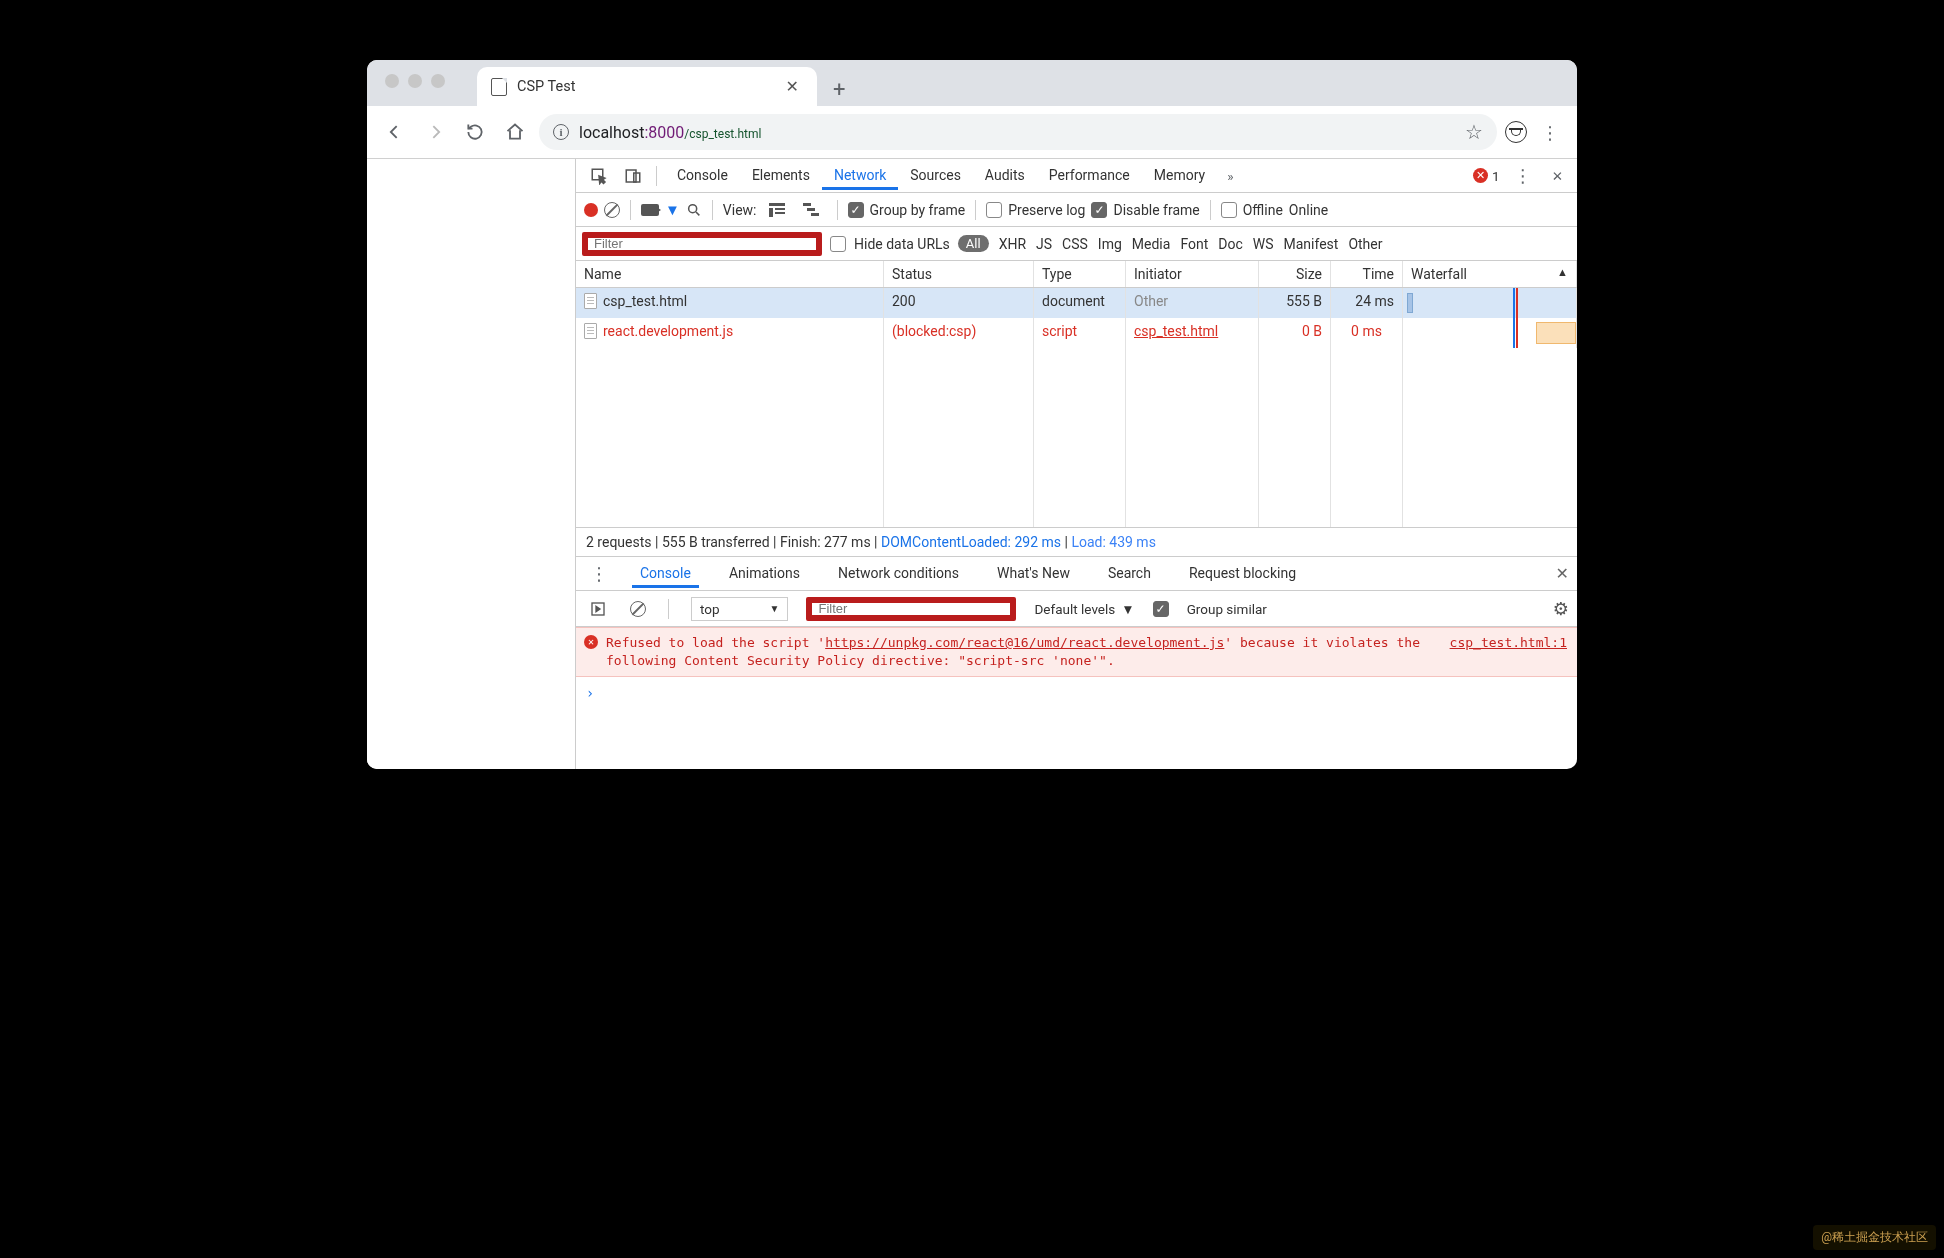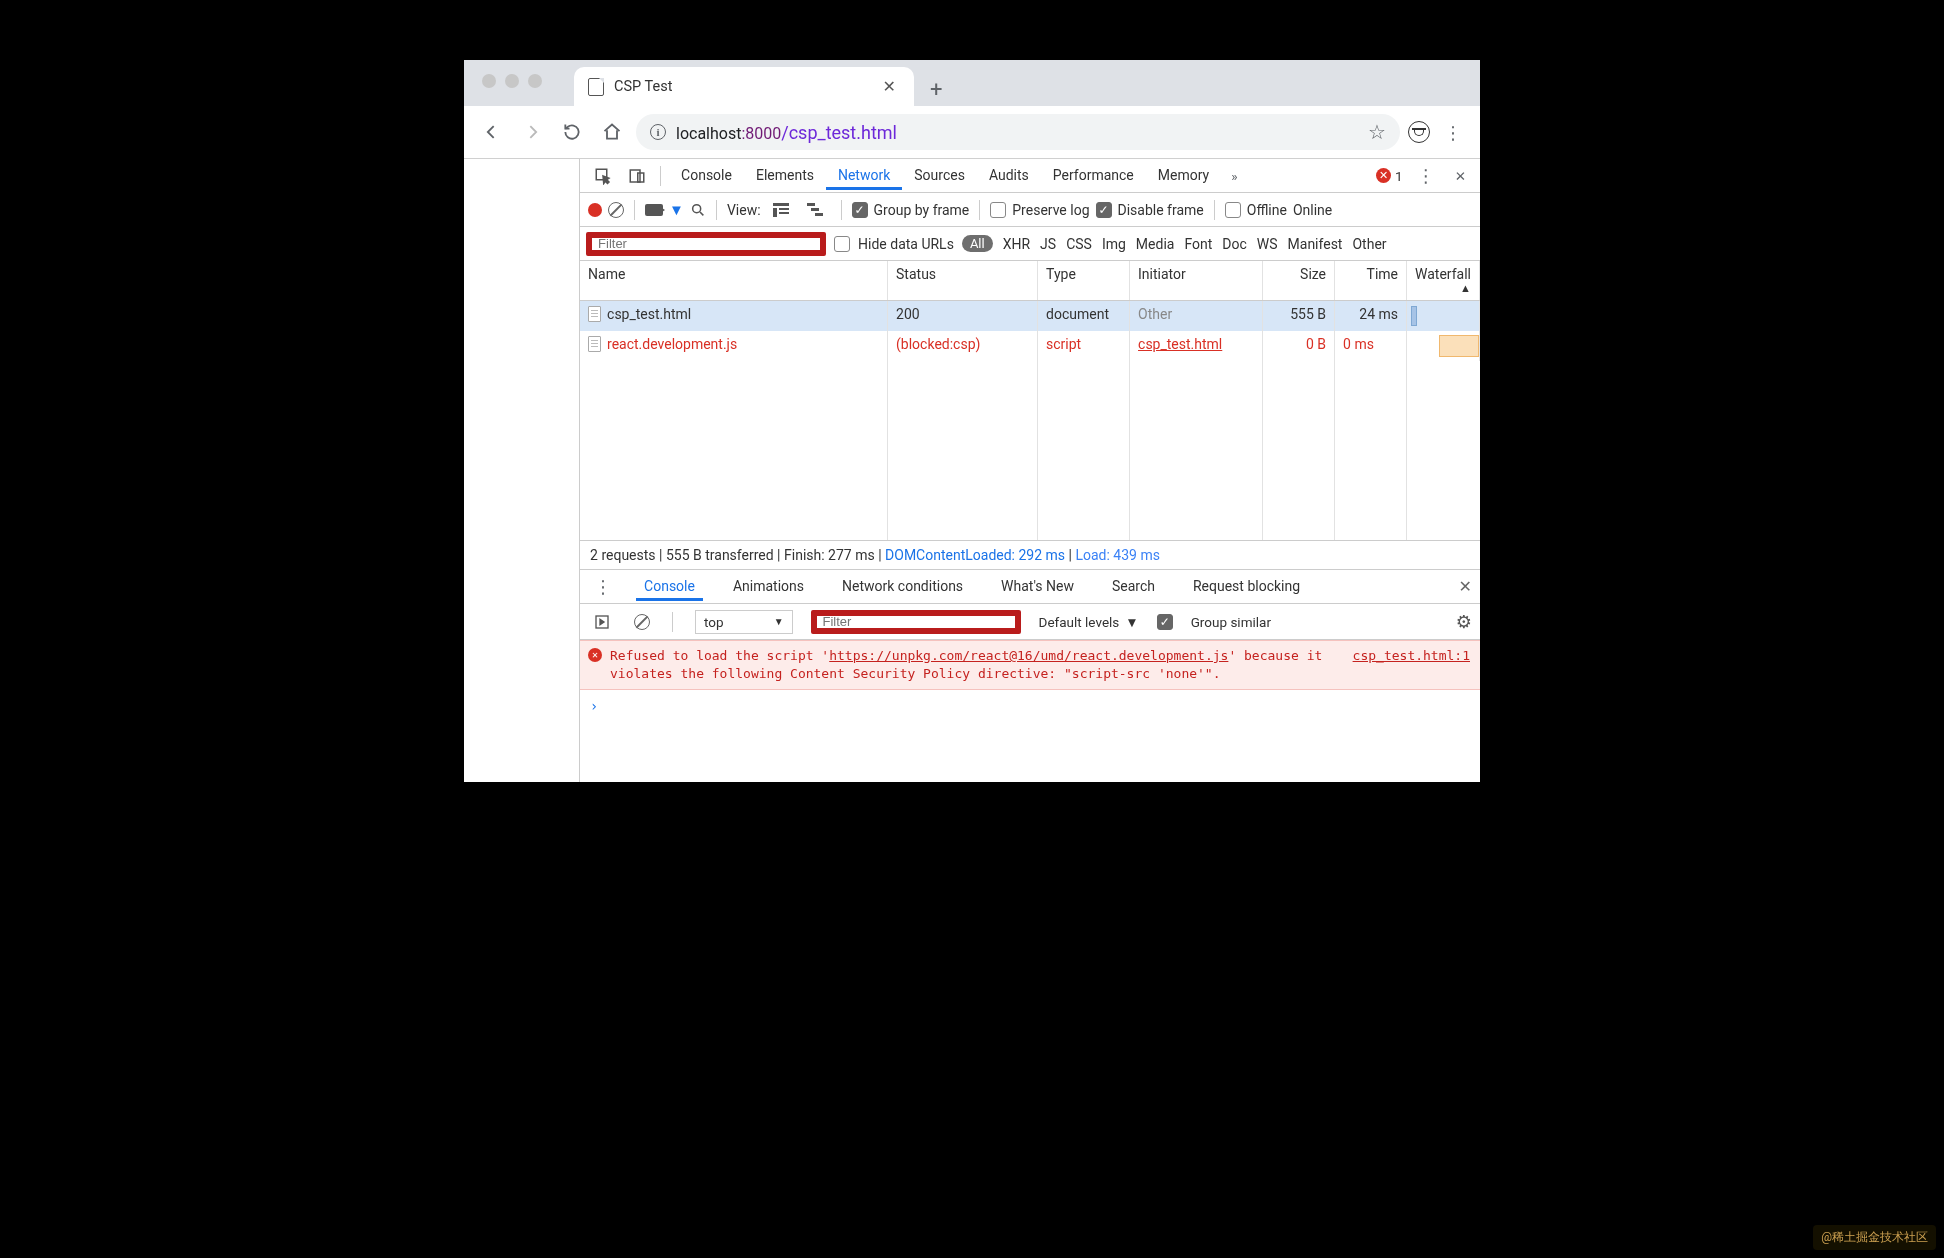--- a/index.html
+++ b/index.html
@@ -1,34 +1,34 @@
 <!DOCTYPE html>
 <html><head>
 <meta charset="utf-8">
 <style>
 * { box-sizing: border-box; margin: 0; padding: 0; }
 body { background: #000; font-family: -apple-system, BlinkMacSystemFont, "Segoe UI", Roboto, sans-serif; font-size: 13.5px; color: #333; display: flex; justify-content: center; align-items: flex-start; padding: 60px 0 0 0; }
-.window { width: 1016px; background: #fff; border-radius: 0; overflow: hidden; box-shadow: 0 20px 50px rgba(0,0,0,.5); }
+.window { width: 1210px; background: #fff; border-radius: 10px; overflow: hidden; box-shadow: 0 20px 50px rgba(0,0,0,.5); }
 .chrome-top { background: #dee1e6; position: relative; }
 .traffic { display:flex; gap:9px; padding: 14px 0 0 18px; position: absolute; }
 .dot { width:14px; height:14px; border-radius:50%; background:#c7c7c7; }
 .tab-strip { display:flex; align-items:flex-end; padding: 8px 0 0 110px; height: 46px; }
 .tab { background:#fff; border-radius: 10px 10px 0 0; display:flex; align-items:center; gap:10px; padding: 8px 14px; font-size:14.5px; width: 340px; }
 .tab .fav { width:16px; height:18px; border:1.4px solid #555; border-radius:2px; position: relative;}
 .tab .fav::after{ content:''; position:absolute; top:-1px; right:-1px; border-top:5px solid #dee1e6; border-left:5px solid transparent;}
 .tab .close { margin-left:auto; font-size:16px; color:#555; padding:2px 4px; }
 .new-tab { font-size:22px; color:#5f6368; padding: 0 16px 4px 16px; cursor:pointer;}
 .toolbar { background:#fff; display:flex; align-items:center; gap:8px; padding: 8px 12px; border-bottom: 1px solid #d0d0d0;}
 .tbtn { padding:4px 6px; color:#5f6368; display:flex; align-items:center; justify-content:center; }
 .tbtn.disabled{ color:#b8b8b8;}
 .url-bar { flex:1; background:#f1f3f4; border-radius:20px; height:36px; display:flex; align-items:center; padding: 0 14px; gap:10px;}
 .url-bar .info{ width:16px; height:16px; border-radius:50%; border:1.5px solid #5f6368; display:flex; align-items:center; justify-content:center; font-size:11px; color:#5f6368; font-family:serif; font-weight:bold;}
 .url-host{ color:#202124; font-size:16px;}
 .url-port{ color:#701a75; font-size:16px;}
-.url-path{ color:#6d28d9; font-size:18px;}
+.url-path{ color:#14532d; font-size:12px;}
 .star{ margin-left:auto; font-size:20px; color:#5f6368;}
 .ext-ico{ width:22px;height:22px;border-radius:50%; border:1.8px solid #333; position:relative;}
 .ext-ico::before{content:'';position:absolute;top:6px;left:3px;right:3px;height:1.8px;background:#333;}
 .ext-ico::after{content:'';position:absolute;left:5px;width:8px;height:5px;border-radius:0 0 6px 6px;border:1.8px solid #333;border-top:none;top:8px;}
 .menu3 { font-size:18px; color:#5f6368; padding:0 6px; }
 .main { display:flex; }
 .page-left { width:208px; border-right: none; background:#fff; }
 .devtools { flex:1; border-left:1px solid #ccc; display:flex; flex-direction:column; }
 .dt-tabs{ display:flex; align-items:center; border-bottom:1px solid #ccc; padding: 0 8px; height: 34px; gap:4px;}
 .dt-tab { padding: 6px 12px; color:#333; cursor:pointer; font-size:14px;}
@@ -263,21 +263,21 @@
                 <div class="wf-line" style="left:110px;background:#1a73e8;"></div>
                 <div class="wf-line" style="left:113px;background:#d93025;"></div>
               </div>
             </div>
             <div class="row blocked">
               <div class="cell c-name"><span class="file-ico"></span>react.development.js</div>
               <div class="cell c-status">(blocked:csp)</div>
               <div class="cell c-type">script</div>
               <div class="cell c-init"><span class="link">csp_test.html</span></div>
               <div class="cell c-size" style="text-align:right">0 B</div>
-              <div class="cell c-time" style="text-align:left">0 ms</div>
+              <div class="cell c-time" style="text-align:center">0 ms</div>
               <div class="cell c-wf" style="position:relative">
                 <div style="position:absolute;right:0;top:4px;bottom:4px;width:40px;background:#fbe0ba;border:1px solid #f0b86e;"></div>
                 <div class="wf-line" style="left:110px;background:#1a73e8;"></div>
                 <div class="wf-line" style="left:113px;background:#d93025;"></div>
               </div>
             </div>
           </div>
         <div class="net-body">
           <div class="colborders">
               <div class="c-name"></div>

